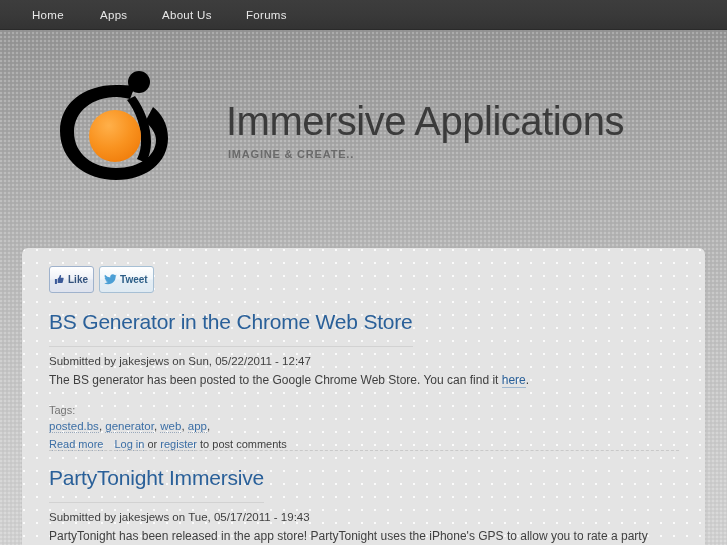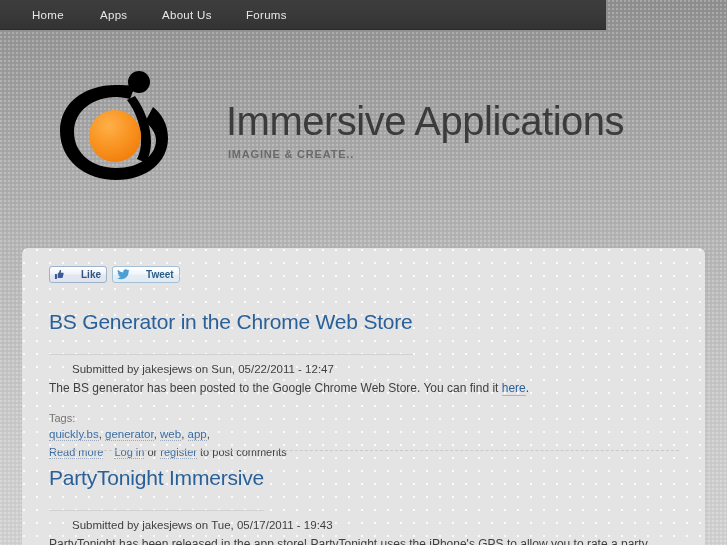--- a/index.html
+++ b/index.html
@@ -20,21 +20,21 @@
     position:absolute; left:0; top:0; width:727px; height:545px;
     background:
       radial-gradient(circle at 1px 1px, rgba(255,255,255,0.35) 0.6px, transparent 0.9px) 0 0 / 4px 4px,
       radial-gradient(circle at 3px 3px, rgba(0,0,0,0.035) 0.6px, transparent 0.9px) 0 0 / 4px 4px,
       linear-gradient(180deg, #8e8e8e 0%, #9a9a9a 12%, #a9a9a9 30%, #b8b8b8 50%, #c4c4c4 68%, #cccccc 85%, #d0d0d0 100%);
     z-index:0;
   }
 
   
   .topnav {
-    position:absolute; left:0; top:0; width:606px; height:30px;
+    position:absolute; left:0; top:0; width:727px; height:30px;
     background:linear-gradient(180deg,#3d3d3d 0%, #393939 55%, #333333 100%);
     border-bottom:1px solid #2a2a2a;
     z-index:10;
     display:flex; align-items:center;
   }
   .nav-item {
     color:#e8e8e8;
     font-size:11.5px;
     letter-spacing:0.3px;
     text-decoration:none;
@@ -83,22 +83,22 @@
     overflow:hidden;
     z-index:6;
   }
 
   
   .social-row {
     position:absolute; left:27px; top:18px;
     display:flex; gap:5px; align-items:center;
   }
   .fb-like, .tw-tweet {
-    display:inline-flex; align-items:center; gap:16px;
-    height:17px;
+    display:inline-flex; align-items:center; gap:3px;
+    height:27px;
     padding:0 5px 0 4px;
     border:1px solid #9fb2cc;
     border-radius:3px;
     font-size:10px;
     font-weight:bold;
     color:#33527d;
     background:linear-gradient(180deg,#ffffff 0%, #eef1f7 48%, #e2e7f0 52%, #dfe3ee 100%);
     cursor:pointer;
     white-space:nowrap;
     line-height:15px;
@@ -114,29 +114,28 @@
   .article { position:absolute; left:27px; width:630px; }
   .article-title {
     font-size:21px;
     font-weight:400;
     color:#2a6099;
     letter-spacing:-0.2px;
     line-height:1.15;
     white-space:nowrap;
     cursor:pointer;
     display:inline-block;
-    padding-bottom:20px;
+    padding-bottom:12px;
     border-bottom:1px solid #d2d2d2;
   }
   .submitted {
     font-size:11.5px;
     color:#3f3f3f;
     margin-top:6px;
     line-height:1.5;
-    margin-left:23px;
   }
   .body-text {
     font-size:12px;
     color:#3f3f3f;
     line-height:1.55;
     margin-top:1px;
   }
   .inline-link {
     color:#2a6099;
     text-decoration:none;
@@ -257,21 +256,21 @@
 
   <article class="article" style="top:62px;">
     <a class="article-title">BS Generator in the Chrome Web Store</a>
     <div class="submitted">Submitted by jakesjews on Sun, 05/22/2011 - 12:47</div>
     <div class="body-text">
       <span>The BS generator has been posted to the Google Chrome Web Store. You can find it </span><a class="inline-link">here</a><span>.</span>
     </div>
 
     <div class="tags-label">Tags:</div>
     <div class="tags-list">
-      <a class="tag-link">quickly.bs</a><span>, </span><a class="tag-link">generator</a><span>, </span><a class="tag-link">web</a><span>, </span><a class="tag-link">app</a><span>,</span>
+      <a class="tag-link">posted.bs</a><span>, </span><a class="tag-link">generator</a><span>, </span><a class="tag-link">web</a><span>, </span><a class="tag-link">app</a><span>,</span>
     </div>
 
     <div class="links-row">
       <a class="action-link read-more">Read more</a><a class="action-link">Log in</a><span> or </span><a class="action-link">register</a><span> to post comments</span>
     </div>
   </article>
 
   <div class="divider" style="top:202px;"></div>
 
   <article class="article" style="top:218px;">

